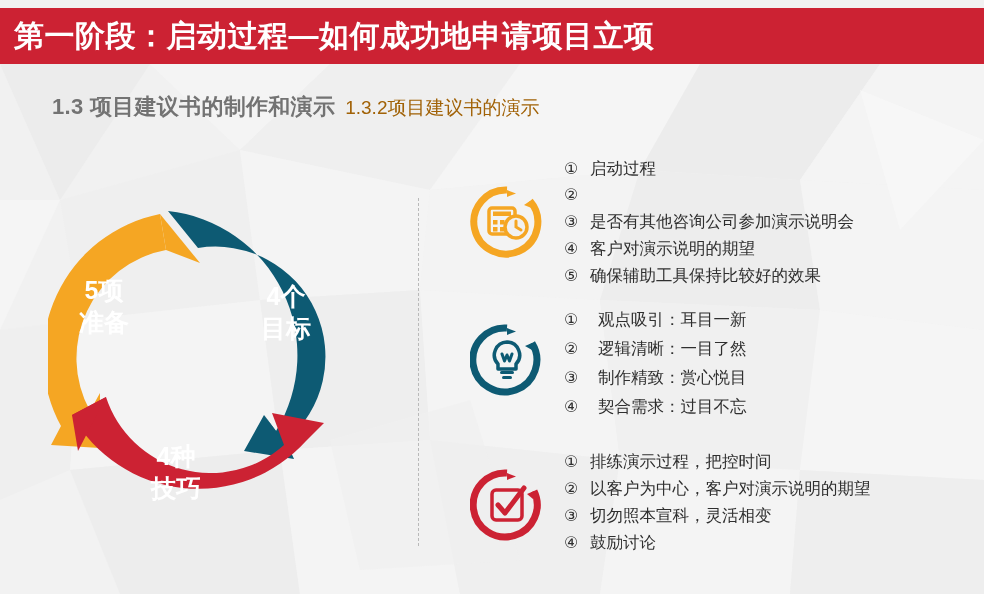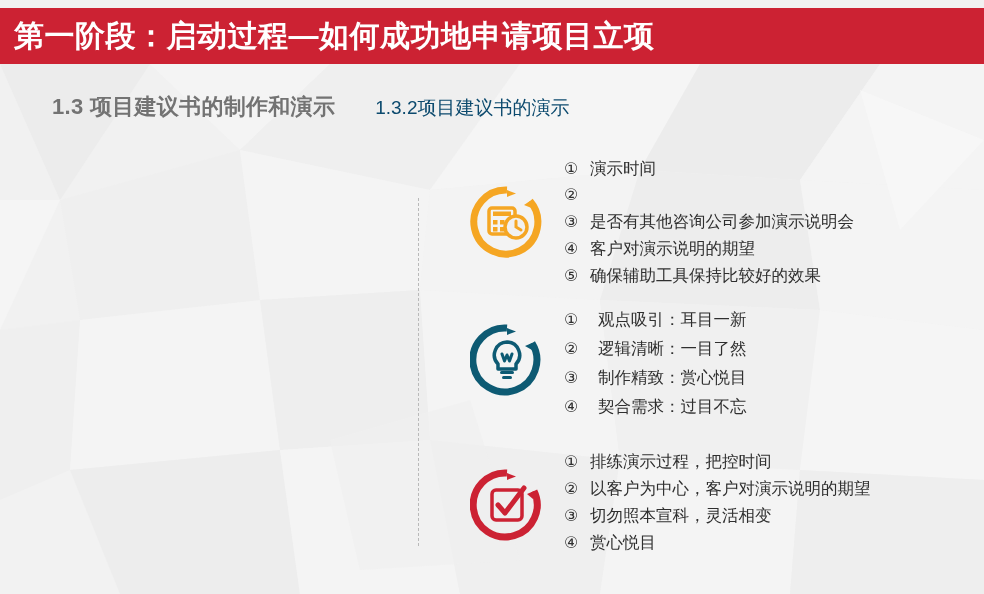--- a/index.html
+++ b/index.html
@@ -58,24 +58,24 @@
     z-index: 5;
   }
   #subtitle-main {
     font-size: 22px;
     font-weight: bold;
     color: #737373;
     white-space: nowrap;
     letter-spacing: 0.3px;
   }
   #subtitle-sub {
-    margin-left: 40px;
+    margin-left: 10px;
     font-size: 19px;
     font-weight: normal;
-    color: #0c4a6e;
+    color: #a16207;
     white-space: nowrap;
   }
 
   
   #cycle-diagram {
     position: absolute;
     left: 48px;
     top: 183px;
     width: 340px;
     height: 350px;
@@ -184,20 +184,66 @@
 
   <div id="header-banner">
     <div id="header-title">第一阶段：启动过程—如何成功地申请项目立项</div>
   </div>
 
   <div id="subtitle-row">
     <div id="subtitle-main">1.3 项目建议书的制作和演示</div>
     <div id="subtitle-sub">1.3.2项目建议书的演示</div>
   </div>
 
+  <div id="cycle-diagram">
+    <svg id="cycle-svg" width="340" height="350" viewBox="0 0 340 350" aria-hidden="true">
+
+      <g>
+        <path d="M 112 31
+                 A 145 145 0 0 0 13 243
+                 L 3 262
+                 L 52 265
+                 L 52 210
+                 L 42 228
+                 A 110 110 0 0 1 118 67
+                 Z" fill="#f5a623"></path>
+
+        <path d="M 112 31 L 118 67 L 152 80 Z" fill="#f5a623"></path>
+        <text class="cycle-label" x="56" y="116">5项</text>
+        <text class="cycle-label" x="56" y="148">准备</text>
+      </g>
+
+      <g>
+        <path d="M 120 28
+                 A 145 145 0 0 1 228 248
+                 L 216 232
+                 L 196 268
+                 L 246 276
+                 L 238 258
+                 A 110 110 0 0 0 150 65
+                 Z" fill="#0d5a73"></path>
+        <path d="M 228 248 L 246 276 L 216 232 Z" fill="#0d5a73"></path>
+        <text class="cycle-label" x="238" y="122">4个</text>
+        <text class="cycle-label" x="238" y="154">目标</text>
+      </g>
+
+      <g>
+        <path d="M 24 232
+                 A 145 145 0 0 0 258 258
+                 L 276 240
+                 L 224 230
+                 L 236 262
+                 A 110 110 0 0 1 58 214
+                 Z" fill="#cc2233"></path>
+        <path d="M 24 232 L 58 214 L 30 268 Z" fill="#cc2233"></path>
+        <text class="cycle-label" x="128" y="282">4种</text>
+        <text class="cycle-label" x="128" y="314">技巧</text>
+      </g>
+    </svg>
+  </div>
 
   <div id="divider"></div>
 
   <div class="group" id="group-1">
     <div class="group-icon">
       <svg width="74" height="74" viewBox="0 0 74 74" aria-hidden="true">
 
         <path d="M 37 5 A 32 32 0 1 0 60 16" fill="none" stroke="#f5a623" stroke-width="7"></path>
         <path d="M 37 5 L 37 12 L 46 8.5 Z" fill="#f5a623"></path>
         <path d="M 60 16 L 54 20 L 61.5 23 Z" fill="#f5a623"></path>
@@ -210,21 +256,21 @@
         <rect x="23" y="42" width="4.5" height="4.5" fill="#f5a623"></rect>
         <rect x="30" y="42" width="4.5" height="4.5" fill="#f5a623"></rect>
 
         <circle cx="46" cy="42" r="11" fill="#f1f1f1" stroke="#f5a623" stroke-width="3.5"></circle>
         <path d="M 46 36 L 46 42 L 51 45" fill="none" stroke="#f5a623" stroke-width="3" stroke-linecap="round"></path>
       </svg>
     </div>
     <div class="group-list">
       <div class="list-item">
         <span class="item-marker">①</span>
-        <span class="item-text">演示时间</span>
+        <span class="item-text">启动过程</span>
       </div>
       <div class="list-item">
         <span class="item-marker">②</span>
       </div>
       <div class="list-item">
         <span class="item-marker">③</span>
         <span class="item-text">是否有其他咨询公司参加演示说明会</span>
       </div>
       <div class="list-item">
         <span class="item-marker">④</span>
@@ -288,18 +334,18 @@
       <div class="list-item">
         <span class="item-marker">②</span>
         <span class="item-text">以客户为中心，客户对演示说明的期望</span>
       </div>
       <div class="list-item">
         <span class="item-marker">③</span>
         <span class="item-text">切勿照本宣科，灵活相变</span>
       </div>
       <div class="list-item">
         <span class="item-marker">④</span>
-        <span class="item-text">赏心悦目</span>
+        <span class="item-text">鼓励讨论</span>
       </div>
     </div>
   </div>
 
 </div>
 
 </body></html>

